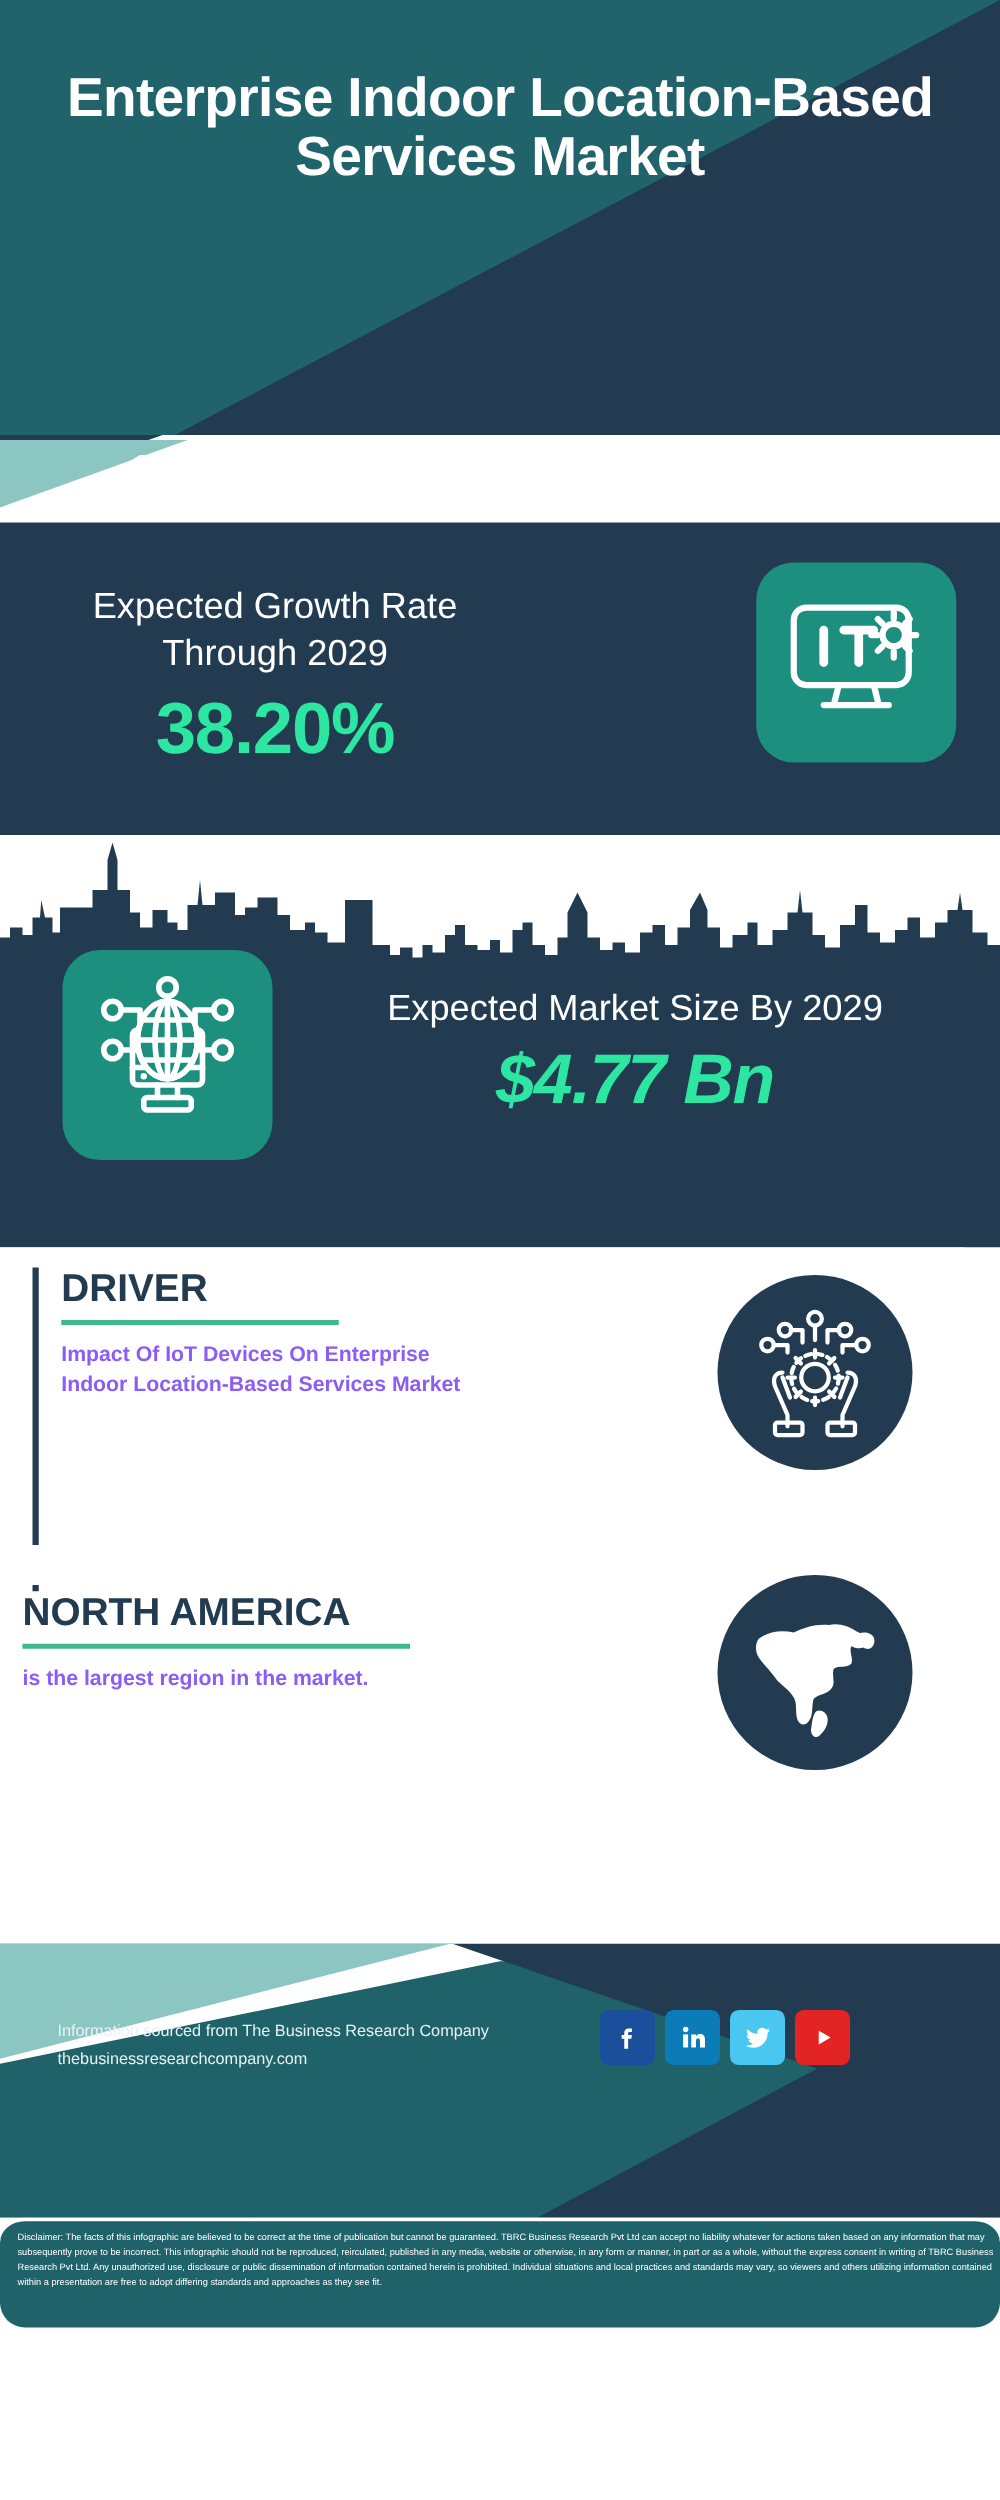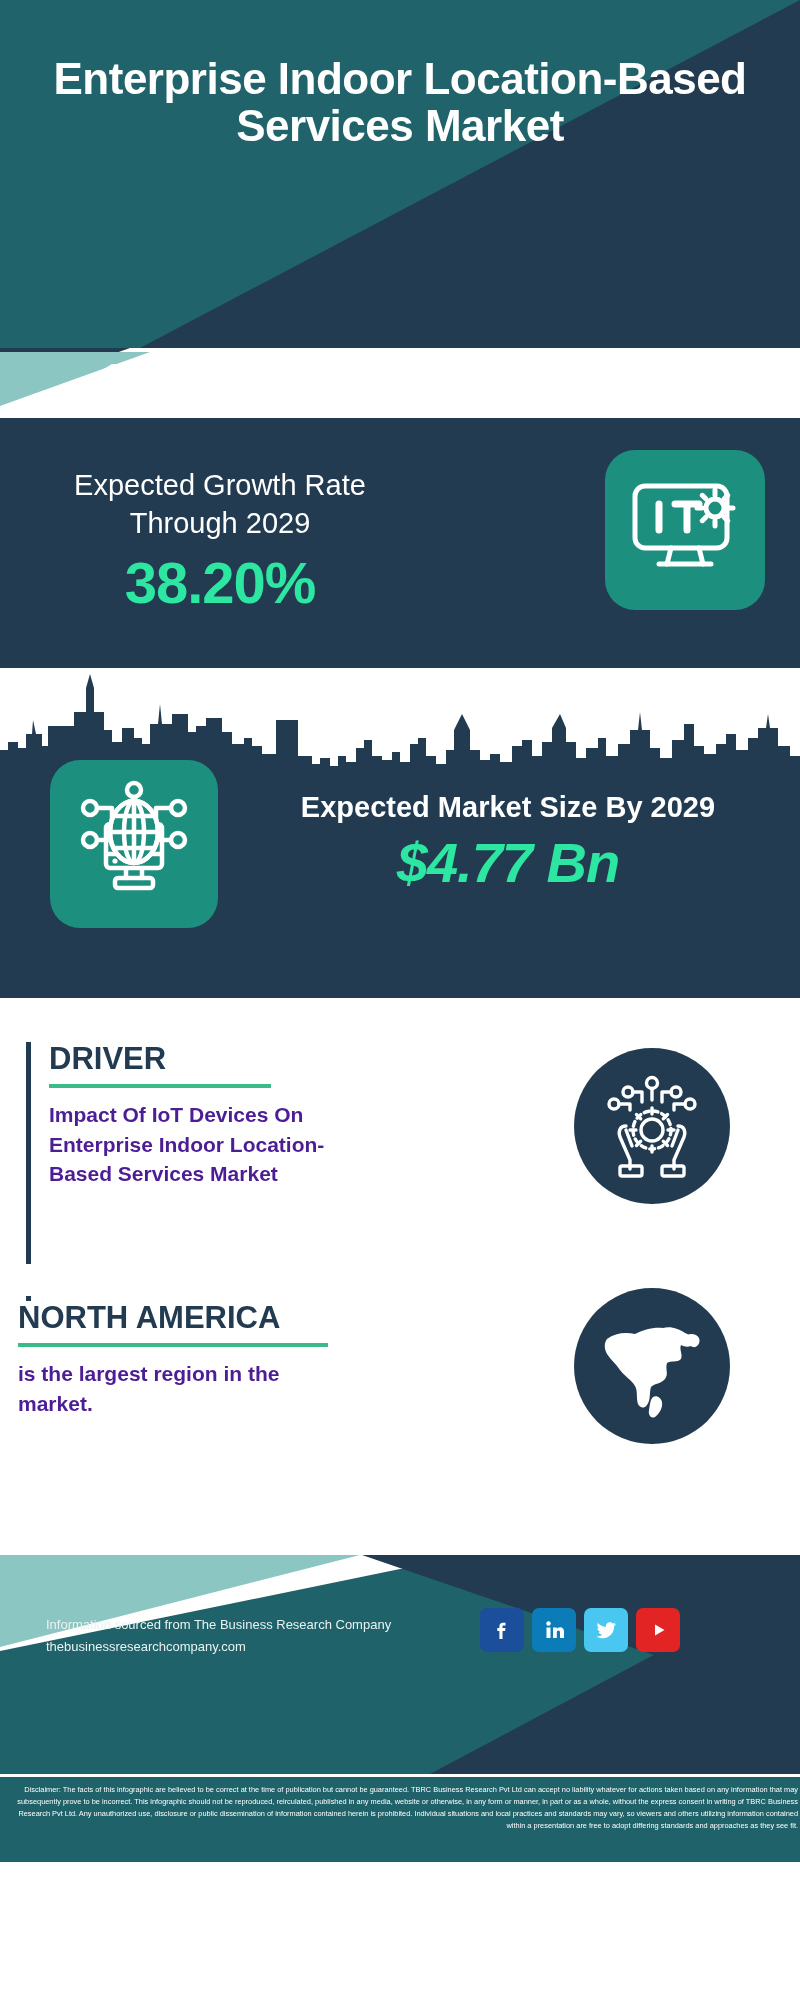--- a/index.html
+++ b/index.html
@@ -120,39 +120,39 @@
     position:absolute;
     left:232px;
     right:16px;
     top:120px;
     text-align:center;
   }
   .market-label {
     color:#ffffff;
     font-size:29px;
     line-height:1.32;
-    font-weight:700;
+    font-weight:400;
   }
   .market-value {
     color:#2ce6a1;
     font-size:56px;
     font-weight:bold;
     line-height:1.1;
     margin-top:6px;
     letter-spacing:-1px;
     font-style:italic;
   }
 
   
   .content {
     position:relative;
     width:772px;
     height:557px;
     background:#ffffff;
-    padding-top:44px;
+    padding-top:16px;
   }
   .info-block {
     position:relative;
     display:flex;
     align-items:flex-start;
   }
   .rule {
     width:5px;
     background:#223b51;
     margin-left:26px;
@@ -167,22 +167,22 @@
     line-height:1.12;
   }
   .underline {
     height:4px;
     background:#3cba8a;
     width:222px;
     margin:7px 0 12px 0;
   }
   .underline.wide { width:310px; }
   .info-body {
-    color:#4c1d95;
-    font-size:21px;
+    color:#8b5cf6;
+    font-size:17px;
     font-weight:bold;
     line-height:1.42;
     max-width:330px;
   }
   .circle-icon {
     position:absolute;
     border-radius:50%;
     background:#223b51;
     display:flex;
     align-items:center;
@@ -228,22 +228,23 @@
   
   .disclaimer {
     position:relative;
     width:800px;
     height:88px;
     background:#1f6269;
     border-top:3px solid #ffffff;
     color:#ffffff;
     font-size:7.4px;
     line-height:1.62;
-    text-align:right;
+    text-align:left;
     padding:7px 2px 0 14px;
+    border-radius:20px;
   }
 </style>
 </head>
 <body>
 
 <div class="header">
   <svg class="header-diag" viewBox="0 0 800 348" preserveAspectRatio="none">
     <polygon points="800,0 800,348 140,348" fill="#223b51"></polygon>
   </svg>
   <div class="header-title">Enterprise Indoor Location-Based Services Market</div>

